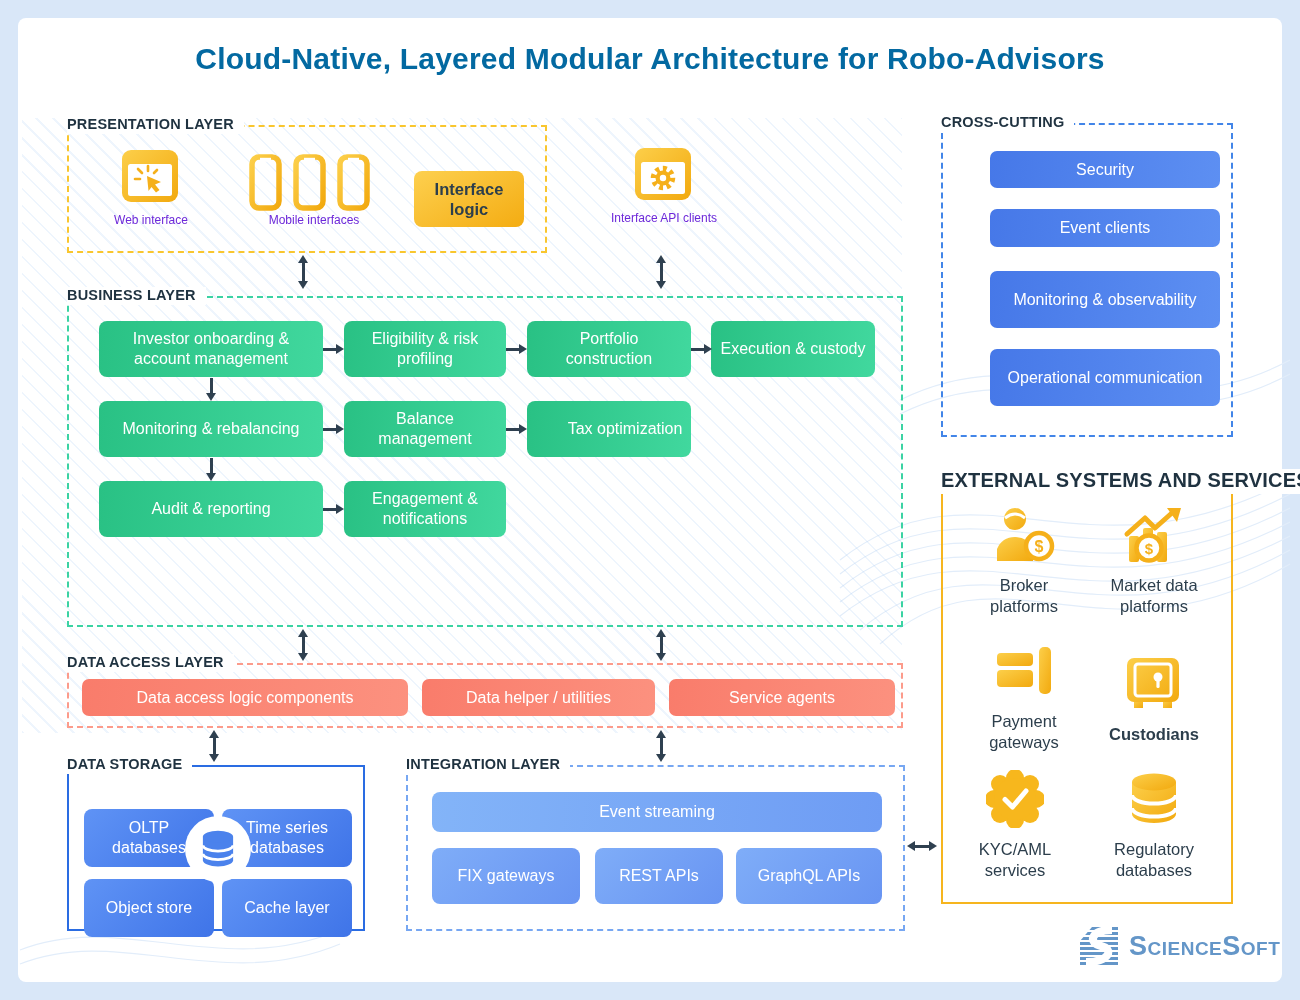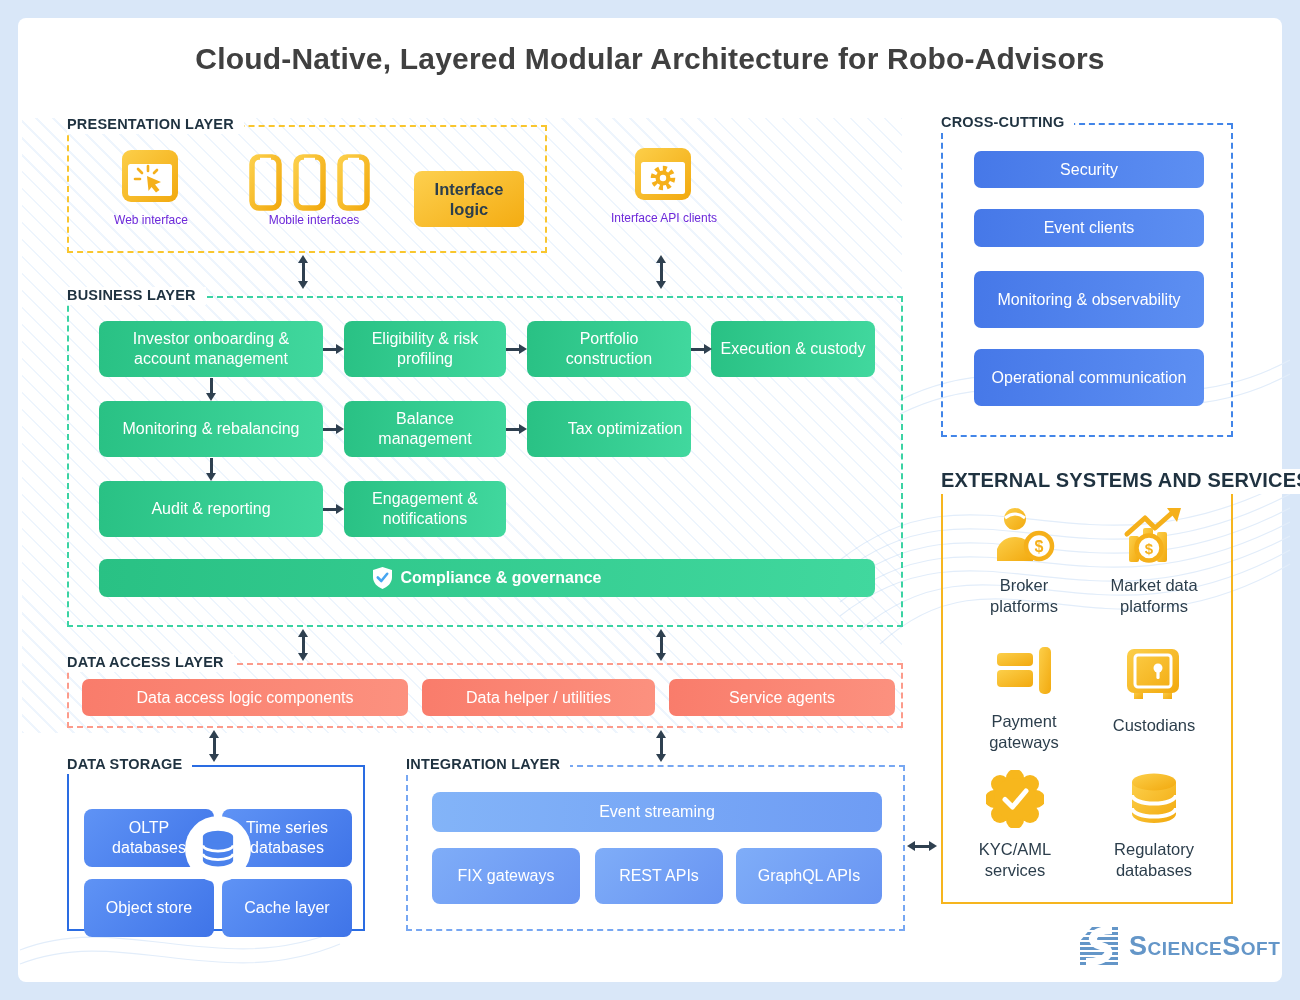--- a/index.html
+++ b/index.html
@@ -14,21 +14,21 @@
     background:#ffffff;border-radius:8px;
   }
   .deco{position:absolute;left:0;top:0;pointer-events:none;}
   .hatch{
     position:absolute;left:22px;top:118px;width:880px;height:615px;
     background:repeating-linear-gradient(45deg, rgba(170,205,245,0.20) 0 1.6px, transparent 1.6px 12px);
     pointer-events:none;
   }
   .title{
     position:absolute;left:0;top:42px;width:1300px;text-align:center;
-    font-size:30px;font-weight:bold;color:#404040;letter-spacing:0.2px;
+    font-size:30px;font-weight:bold;color:#0369a1;letter-spacing:0.2px;
   }
   
   .layer{position:absolute;box-sizing:border-box;}
   .layer .chip{
     position:absolute;top:-11px;left:-2px;background:#fff;
     padding:0 10px 2px 0;font-size:14.5px;font-weight:bold;color:#1f3240;
     letter-spacing:0.2px;white-space:nowrap;
   }
   .b-presentation{border:2px dashed #f9c62e;}
   .b-business{border:2px dashed #3bd3a3;}
@@ -38,21 +38,21 @@
   .b-cross{border:2px dashed #4285e8;}
   .b-external{border:2px solid #f6b51e;}
   
   .node{
     position:absolute;box-sizing:border-box;border-radius:8px;
     display:flex;align-items:center;justify-content:center;text-align:center;
     color:#fff;font-size:16px;line-height:1.22;padding:2px 8px;
   }
   .green{background:linear-gradient(95deg,#29c184,#41d89e);}
   .salmon{background:linear-gradient(95deg,#f97c6b,#fc917f);border-radius:7px;}
-  .ccblue{background:linear-gradient(95deg,#4678e8,#5d8ff2);border-radius:7px;}
+  .ccblue{background:linear-gradient(95deg,#4678e8,#5d8ff2);border-radius:7px;margin-left:16px;}
   .stblue{background:linear-gradient(135deg,#5f93f5,#3f74e8);margin-top:24px;}
   .evblue{background:linear-gradient(95deg,#83b4f8,#6e9cf4);}
   .apblue{background:linear-gradient(135deg,#7fadf8,#6894f2);}
   .ylogic{background:linear-gradient(150deg,#fdd04f,#f4ac12);color:#2c3e4c;font-weight:bold;}
   .caption{
     position:absolute;text-align:center;color:#6d28d9;font-size:12px;line-height:1.25;
   }
   
   .arr-r{position:absolute;height:2.5px;background:#2f4050;}
   .arr-r::after{content:"";position:absolute;right:-8px;top:50%;transform:translateY(-50%);
@@ -189,31 +189,20 @@
 
   <div class="arr-r" style="left:254px;top:50px;width:13px;"></div>
   <div class="arr-r" style="left:437px;top:50px;width:13px;"></div>
   <div class="arr-r" style="left:622px;top:50px;width:13px;"></div>
   <div class="arr-r" style="left:254px;top:130px;width:13px;"></div>
   <div class="arr-r" style="left:437px;top:130px;width:13px;"></div>
   <div class="arr-r" style="left:254px;top:210px;width:13px;"></div>
   <div class="arr-d" style="left:141px;top:80px;height:15px;"></div>
   <div class="arr-d" style="left:141px;top:160px;height:15px;"></div>
 
-  <div class="node green" style="left:30px;top:261px;width:776px;height:38px;">
-    <span class="comp-inner">
-      <span style="display:flex;">
-        <svg width="19" height="22" viewBox="0 0 19 22">
-          <path d="M9.5 0 L19 3 V10 C19 16 14.8 19.7 9.5 22 C4.2 19.7 0 16 0 10 V3 Z" fill="#fff"></path>
-          <polyline points="4.8,10.5 8.3,14 14.2,6.8" fill="none" stroke="#47a5f1" stroke-width="2.6" stroke-linecap="round" stroke-linejoin="round"></polyline>
-        </svg>
-      </span>
-      <span>Compliance &amp; governance</span>
-    </span>
-  </div>
 </div>
 
 <div class="vdbl" style="left:302px;top:637px;height:16px;"></div>
 <div class="vdbl" style="left:660px;top:637px;height:16px;"></div>
 
 <div class="layer b-dataaccess" style="left:67px;top:663px;width:836px;height:65px;">
   <span class="chip">DATA ACCESS LAYER</span>
   <div class="node salmon" style="left:13px;top:14px;width:326px;height:37px;">Data access logic components</div>
   <div class="node salmon" style="left:353px;top:14px;width:233px;height:37px;">Data helper / utilities</div>
   <div class="node salmon" style="left:600px;top:14px;width:226px;height:37px;">Service agents</div>
@@ -291,21 +280,21 @@
     <span class="ext-ico">
       <svg width="58" height="54" viewBox="0 0 58 54">
         <rect x="2" y="9" width="36" height="13" rx="4" fill="url(#gradY)"></rect>
         <rect x="2" y="26" width="36" height="17" rx="4" fill="url(#gradY)"></rect>
         <rect x="44" y="3" width="12" height="47" rx="5" fill="url(#gradY)"></rect>
       </svg>
     </span>
     <div class="ext-cap">Payment gateways</div>
   </div>
 
-  <div class="ext-cell" style="left:141px;top:164px;">
+  <div class="ext-cell" style="left:141px;top:173px;font-weight:bold;">
     <span class="ext-ico">
       <svg width="58" height="56" viewBox="0 0 58 56">
         <rect x="9" y="44" width="9" height="8" fill="url(#gradY)"></rect>
         <rect x="38" y="44" width="9" height="8" fill="url(#gradY)"></rect>
         <rect x="2" y="2" width="52" height="44" rx="7" fill="url(#gradY)"></rect>
         <rect x="10" y="8" width="36" height="32" rx="3" fill="none" stroke="#fff" stroke-width="3"></rect>
         <circle cx="33" cy="21" r="4.5" fill="#fff"></circle>
         <rect x="31.4" y="24" width="3.2" height="8" rx="1.5" fill="#fff"></rect>
       </svg>
     </span>

